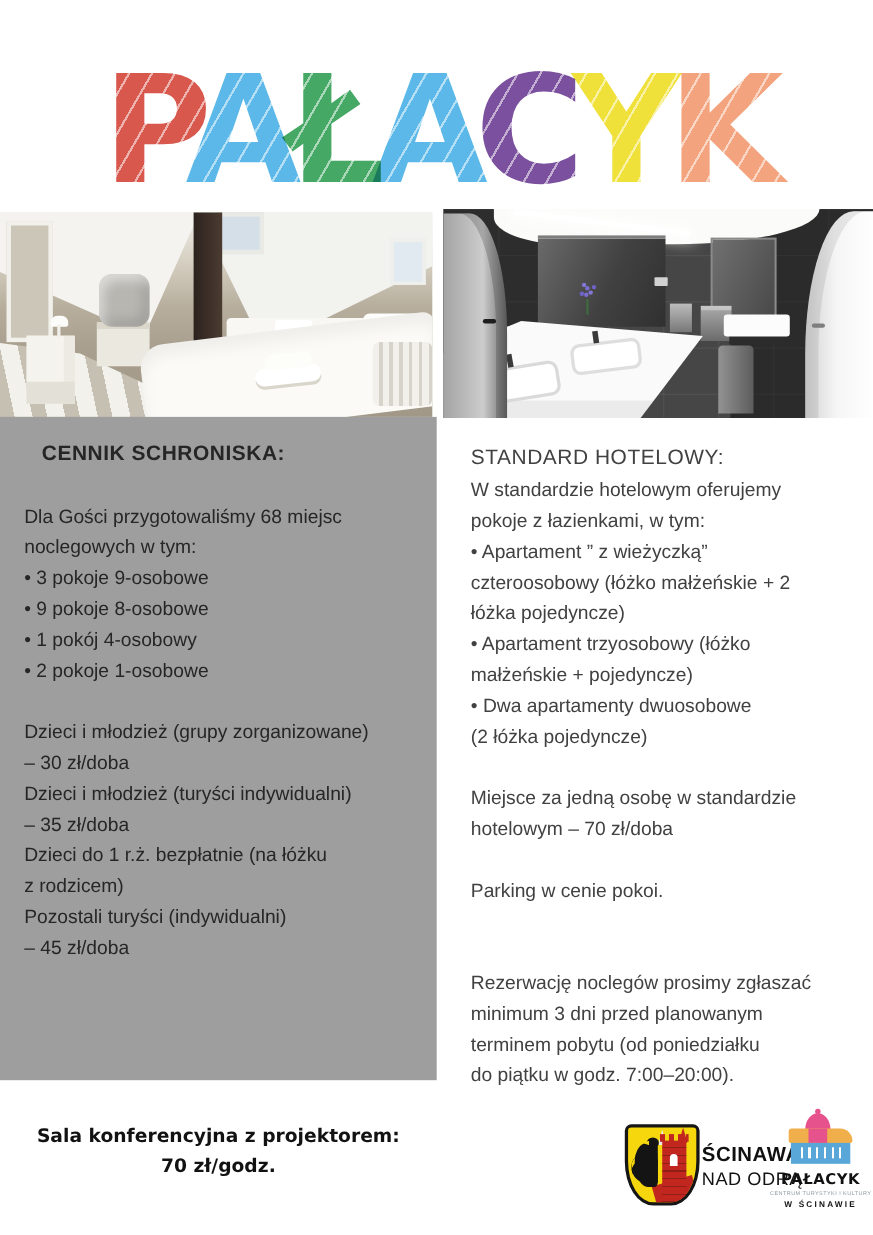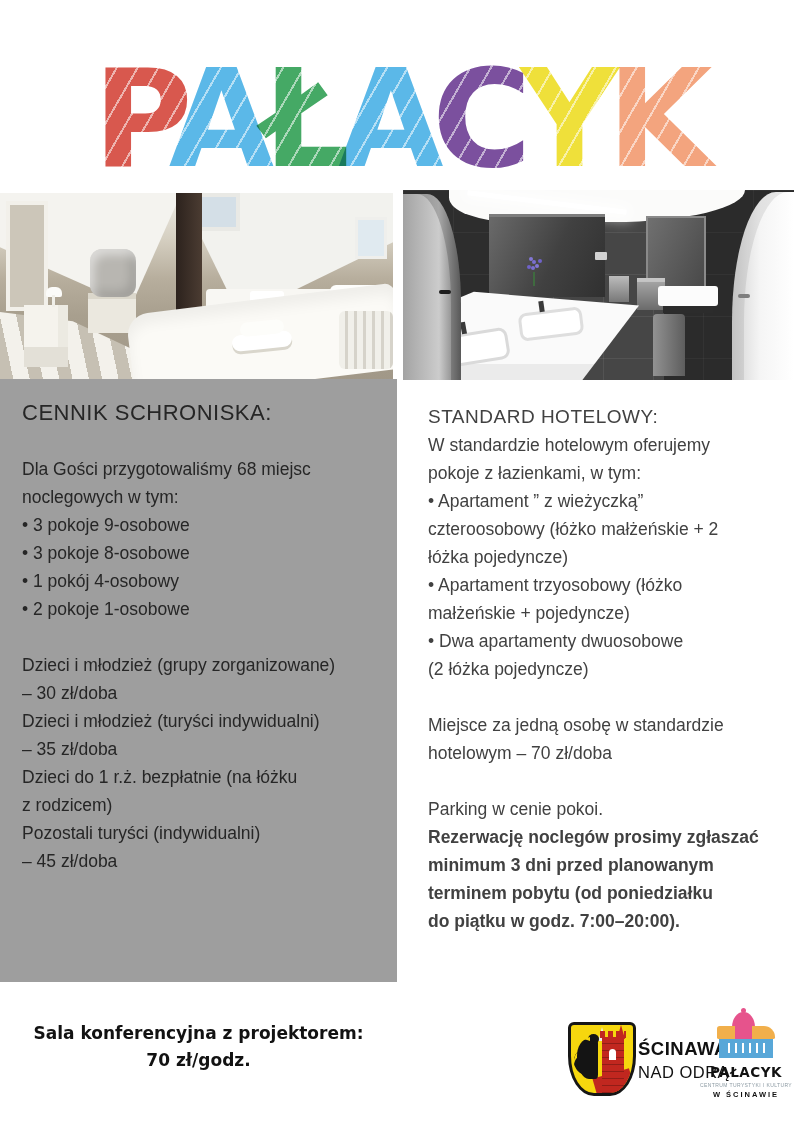--- a/index.html
+++ b/index.html
@@ -89,30 +89,30 @@
   .bt-faucet2{left:136px;bottom:68px;width:5px;height:11px;background:#3a3a3a;transform:rotate(-8deg);}
   .bt-flowers{left:128px;top:76px;width:4px;height:4px;border-radius:50%;background:#7a6fd0;
     box-shadow:4px -2px 0 #8377d6,-4px -1px 0 #6f63c9,1px -6px 0 #7a6fd0,7px -7px 0 #6f63c9,-2px -9px 0 #8377d6;}
   .bt-stem{left:130px;top:82px;width:2px;height:14px;background:#3f6b3f;}
   .bt-sink-r{right:76px;top:96px;width:60px;height:20px;background:#fcfcfc;border-radius:3px;
     box-shadow:0 12px 0 -5px #2c2c2c;}
 
   
   .hostel-panel{position:absolute;left:0;top:379px;width:397px;height:603px;
     box-sizing:border-box;padding:20px 20px 0 22px;}
-  .hostel-panel h2{margin:0 0 28px 0;font-size:22px;font-weight:400;letter-spacing:.5px;line-height:28px;}
+  .hostel-panel h2{margin:0 0 28px 16px;font-size:19px;font-weight:700;letter-spacing:.5px;line-height:28px;}
   .hostel-panel p{margin:0;font-size:17.5px;line-height:28px;white-space:pre-line;}
   .price-block{margin-top:28px;}
 
   
   .hotel-col{position:absolute;left:428px;top:403px;width:350px;}
   .hotel-col h2{margin:0;font-size:19px;font-weight:400;letter-spacing:.5px;line-height:28px;}
   .hotel-col p{margin:0;font-size:17.5px;line-height:28px;white-space:pre-line;}
   .hotel-col .gap1{margin-top:28px;}
-  .hotel-col .gap2{font-weight:bold;}
+  .hotel-col .gap2{margin-top:56px;}
 
   
   .conference{position:absolute;left:0;top:1020px;width:397px;text-align:center;
     font-family:"DejaVu Sans",sans-serif;font-weight:700;color:#121212;}
   .conference p{margin:0;font-size:17px;line-height:27px;}
 
   .shield{position:absolute;left:568px;top:1022px;width:62px;height:68px;background:#f6d70e;
     border:3px solid #161616;border-radius:6px 6px 26px 26px / 6px 6px 40px 40px;overflow:hidden;}
   .shield *{position:absolute;}
   .sh-mid-spire{left:26px;top:2px;width:10px;height:14px;background:#ececec;
@@ -205,21 +205,21 @@
     <div class="bt-handle-l"></div>
     <div class="bt-door-r"></div>
     <div class="bt-handle-r"></div>
   </div>
 
   <section class="hostel-panel" style="background-color: rgb(158, 158, 158); color: rgb(38, 38, 38);">
     <h2>CENNIK SCHRONISKA:</h2>
     <p>Dla Gości przygotowaliśmy 68 miejsc
 noclegowych w tym:</p>
     <p>• 3 pokoje 9-osobowe</p>
-    <p>• 3 pokoje 8-osobowe</p>
+    <p>• 9 pokoje 8-osobowe</p>
     <p>• 1 pokój 4-osobowy</p>
     <p>• 2 pokoje 1-osobowe</p>
     <div class="price-block">
       <p>Dzieci i młodzież (grupy zorganizowane)
 – 30 zł/doba</p>
       <p>Dzieci i młodzież (turyści indywidualni)
  – 35 zł/doba</p>
       <p>Dzieci do 1 r.ż. bezpłatnie (na łóżku
 z rodzicem)</p>
       <p>Pozostali turyści (indywidualni)

